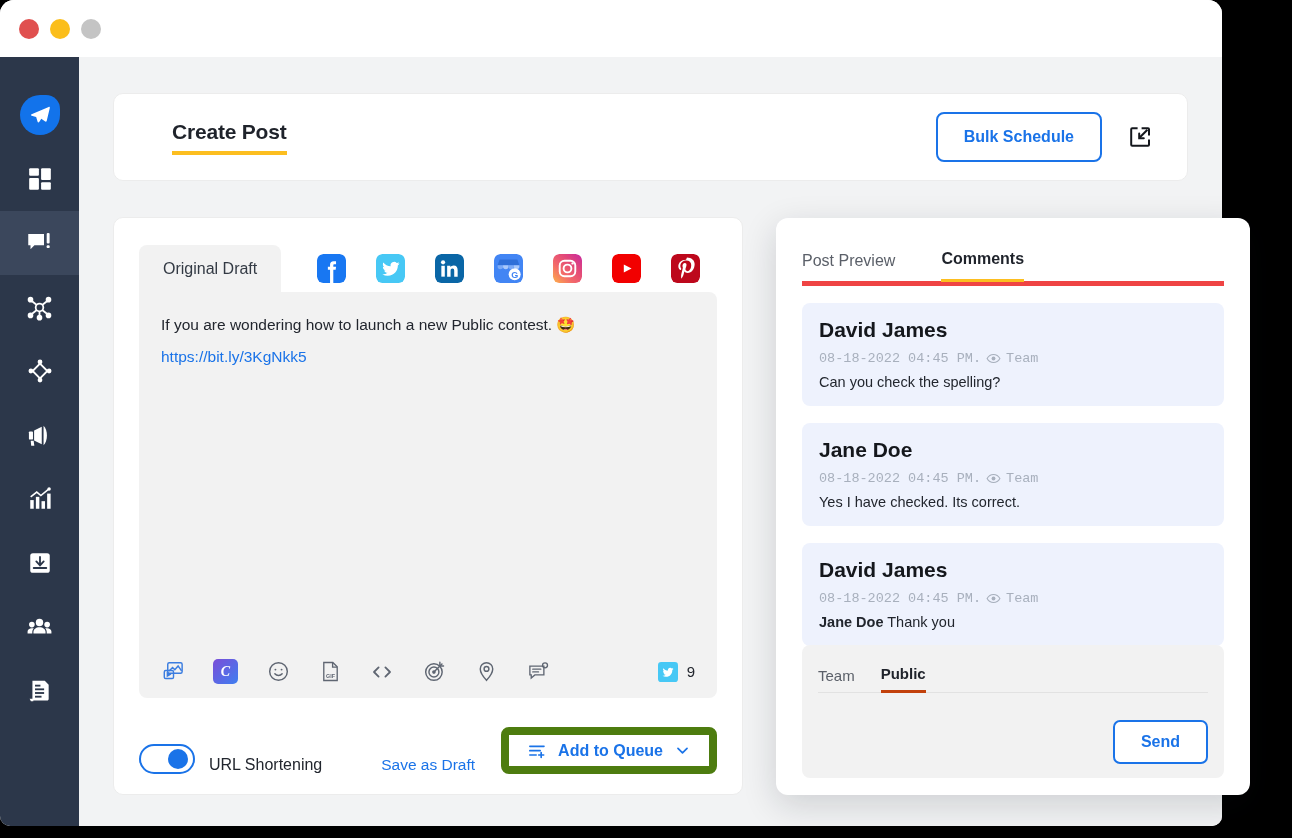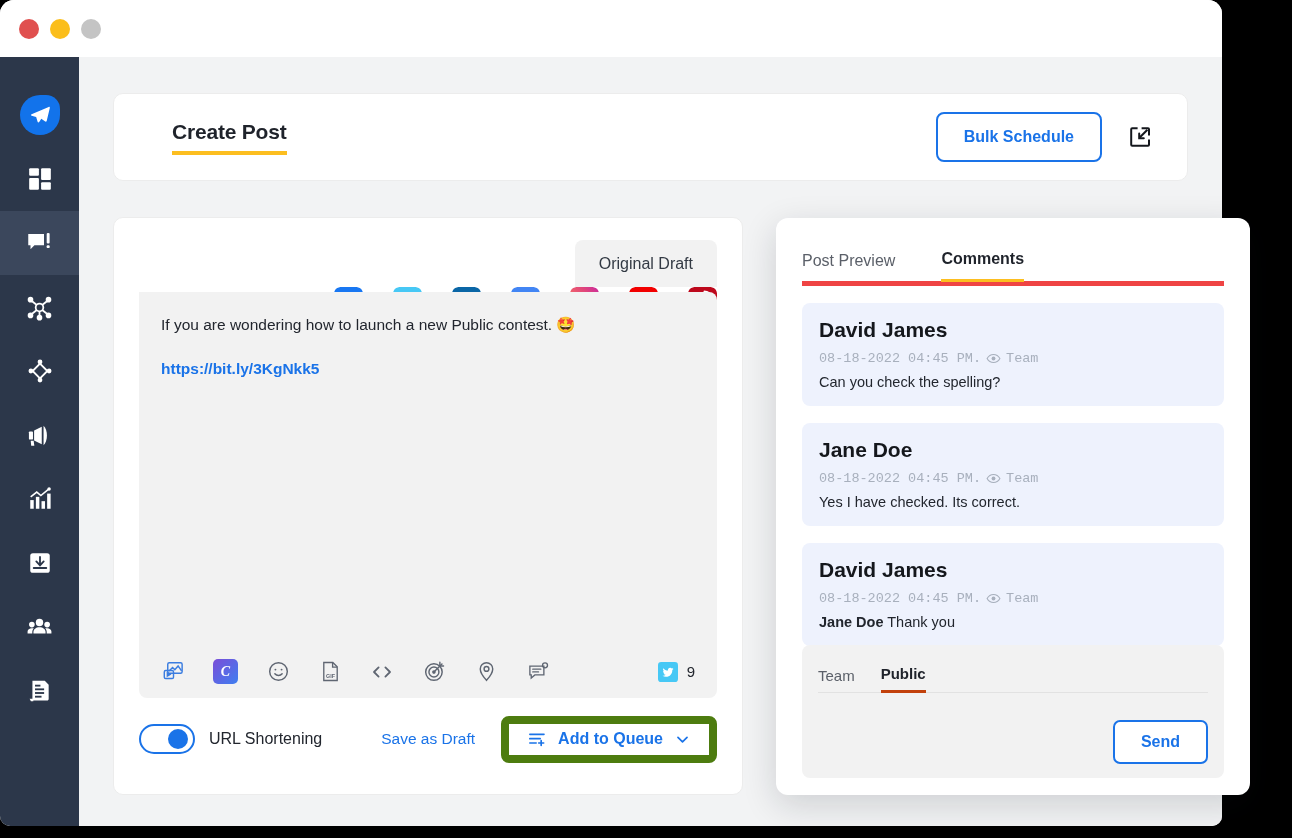--- a/index.html
+++ b/index.html
@@ -141,21 +141,20 @@
     border: 1px solid #ececec;
     border-radius: 10px;
     padding: 22px 25px 0 25px;
   }
 
   .tabs-row {
     display: flex;
     align-items: flex-end;
     height: 52px;
     gap: 0;
-    flex-direction: column;
   }
   .draft-tab {
     background: #f2f2f2;
     border-radius: 8px 8px 0 0;
     font-size: 16px;
     color: #333a44;
     padding: 15px 24px 14px 24px;
     cursor: pointer;
     white-space: nowrap;
   }
@@ -182,23 +181,23 @@
     padding: 22px 22px 0 22px;
     position: relative;
   }
   .post-text {
     font-size: 15.5px;
     color: #22262e;
     line-height: 1.45;
   }
   .post-link {
     display: block;
-    margin-top: 24px;
+    margin-top: 12px;
     font-size: 15.5px;
-    font-weight: bold;
+    font-weight: normal;
     color: #1a73e8;
     text-decoration: none;
     cursor: pointer;
   }
 
   .editor-toolbar {
     position: absolute;
     left: 22px; right: 22px; bottom: 14px;
     display: flex;
     align-items: center;
@@ -227,21 +226,21 @@
     margin-left: auto;
     display: flex;
     align-items: center;
     gap: 9px;
     font-size: 15px;
     color: #22262e;
   }
 
   .composer-footer {
     display: flex;
-    align-items: center;
+    align-items: flex-end;
     height: 76px;
     padding-top: 6px;
   }
   .toggle {
     width: 56px; height: 30px;
     border-radius: 16px;
     background: #ffffff;
     border: 2px solid #1a73e8;
     position: relative;
     cursor: pointer;

